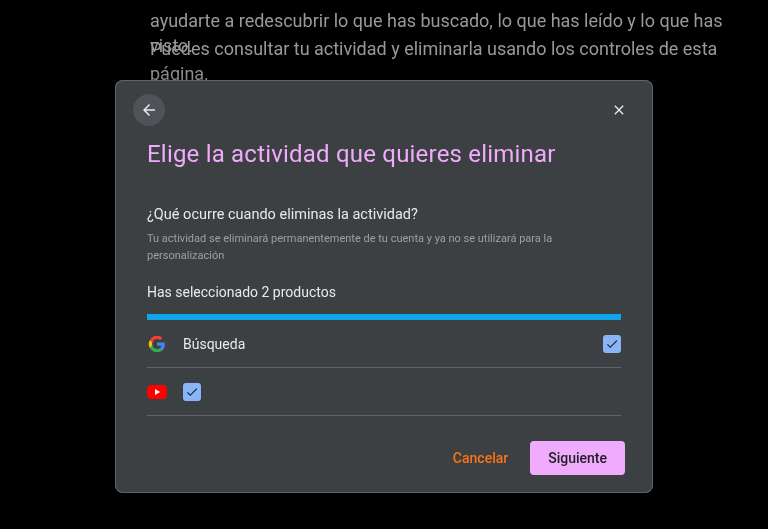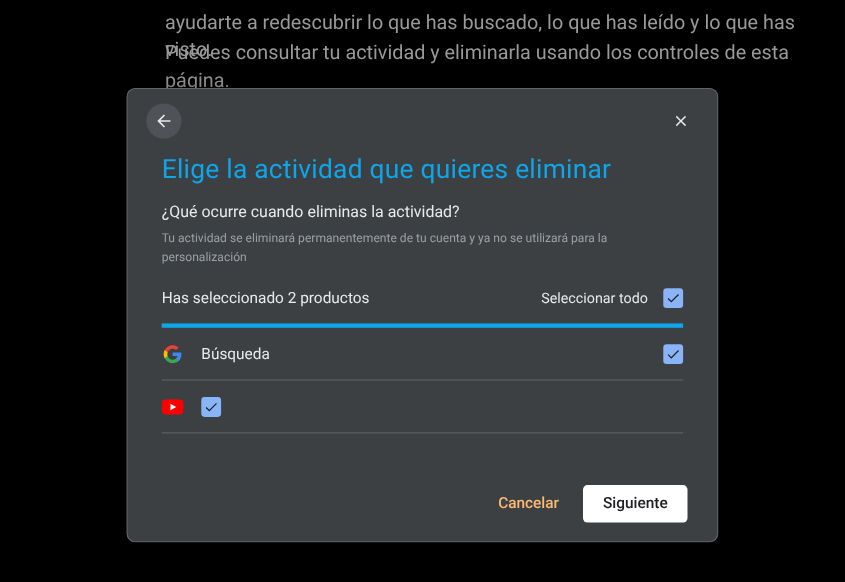--- a/index.html
+++ b/index.html
@@ -3,34 +3,34 @@
 <meta charset="utf-8">
 <style>
   html,body{margin:0;padding:0;width:768px;height:529px;background:#000;font-family:Roboto,Arial,sans-serif;overflow:hidden;}
   .bg-text{position:absolute;color:#999;font-size:18px;line-height:1.4;}
   .bg1{top:8px;left:150px;}
   .bg2{top:36px;left:150px;}
   .dialog{position:absolute;top:80px;left:115px;width:538px;height:413px;background:#3c4043;border-radius:8px;box-shadow:0 0 0 1px #5f6368 inset,0 4px 20px rgba(0,0,0,0.5);color:#e8eaed;}
   .hdr{position:relative;height:48px;}
   .back-btn{position:absolute;top:14px;left:18px;width:32px;height:32px;border-radius:50%;background:#4f5256;display:flex;align-items:center;justify-content:center;cursor:pointer;}
   .close-btn{position:absolute;top:18px;right:22px;width:24px;height:24px;display:flex;align-items:center;justify-content:center;cursor:pointer;}
-  .title{font-size:24px;font-weight:400;color:#0ea5e9;margin:12px 0 0 32px;letter-spacing:0.2px;}
-  .subtitle{font-size:14.5px;color:#e8eaed;margin:16px 0 0 32px;}
+  .title{font-size:24px;font-weight:400;color:#f0abfc;margin:12px 0 0 32px;letter-spacing:0.2px;}
+  .subtitle{font-size:14.5px;color:#e8eaed;margin:38px 0 0 32px;}
   .desc{font-size:11px;color:#9aa0a6;margin:8px 32px 0 32px;line-height:1.5;}
   .sel-row{display:flex;align-items:center;justify-content:space-between;margin:20px 32px 0 32px;font-size:14px;color:#e8eaed;text-align:center;}
   .sel-all{display:flex;align-items:center;gap:14px;font-size:13px;}
   .prods{margin:14px 32px 0 32px;}
   .prod{display:flex;align-items:center;height:47px;border-bottom:1px solid #5f6368;}
-  .prod:first-child{border-top:4px solid #0ea5e9;}
+  .prod:first-child{border-top:6px solid #0ea5e9;}
   .prod-ico{width:20px;height:20px;margin-right:16px;display:flex;align-items:center;justify-content:center;}
   .prod-lbl{flex:1;font-size:14px;color:#e8eaed;}
   .chk{width:18px;height:18px;border-radius:3px;background:#8ab4f8;display:flex;align-items:center;justify-content:center;cursor:pointer;}
   .btns{position:absolute;bottom:18px;right:28px;display:flex;align-items:center;gap:22px;}
-  .btn-cancel{font-size:14px;color:#fdba74;font-weight:500;cursor:pointer;}
-  .btn-next{font-size:14px;color:#202124;font-weight:500;background:#ffffff;padding:9px 18px;border-radius:4px;cursor:pointer;}
+  .btn-cancel{font-size:14px;color:#f97316;font-weight:500;cursor:pointer;}
+  .btn-next{font-size:14px;color:#202124;font-weight:500;background:#f0abfc;padding:9px 18px;border-radius:4px;cursor:pointer;}
   svg{display:block;}
 </style>
 </head>
 <body>
 
 <div class="bg-text bg1">ayudarte a redescubrir lo que has buscado, lo que has leído y lo que has visto.</div>
 <div class="bg-text bg2">Puedes consultar tu actividad y eliminarla usando los controles de esta página.</div>
 
 <div class="dialog">
   <div class="hdr">
@@ -45,28 +45,20 @@
         </svg>
     </div>
   </div>
 
   <div class="title">Elige la actividad que quieres eliminar</div>
   <div class="subtitle">¿Qué ocurre cuando eliminas la actividad?</div>
   <div class="desc">Tu actividad se eliminará permanentemente de tu cuenta y ya no se utilizará para la personalización</div>
 
   <div class="sel-row">
     <span>Has seleccionado 2 productos</span>
-    <span class="sel-all">
-      <span>Seleccionar todo</span>
-      <span class="chk">
-        <svg width="14" height="14" viewBox="0 0 24 24">
-            <path fill="#202124" d="M9 16.17 4.83 12l-1.42 1.41L9 19 21 7l-1.41-1.41z"></path>
-          </svg>
-      </span>
-    </span>
   </div>
 
   <div class="prods">
     <div class="prod">
       <span class="prod-ico">
         <svg width="18" height="18" viewBox="0 0 48 48">
             <path fill="#4285F4" d="M45 24.5c0-1.6-.1-3-.4-4.5H24v8.5h11.8c-.5 2.8-2 5.1-4.3 6.7v5.5h7C42.6 37 45 31.3 45 24.5z"></path>
             <path fill="#34A853" d="M24 46c5.9 0 10.8-1.9 14.4-5.3l-7-5.5c-2 1.3-4.5 2.1-7.4 2.1-5.7 0-10.5-3.8-12.2-9H4.6v5.6C8.2 41.1 15.5 46 24 46z"></path>
             <path fill="#FBBC05" d="M11.8 28.3c-.4-1.3-.7-2.7-.7-4.3s.3-3 .7-4.3v-5.6H4.6C3 17.3 2 20.5 2 24s1 6.7 2.6 9.9l7.2-5.6z"></path>
             <path fill="#EA4335" d="M24 10.7c3.2 0 6.1 1.1 8.3 3.3l6.2-6.2C34.8 4.2 29.9 2 24 2 15.5 2 8.2 6.9 4.6 14.1l7.2 5.6c1.7-5.2 6.5-9 12.2-9z"></path>

